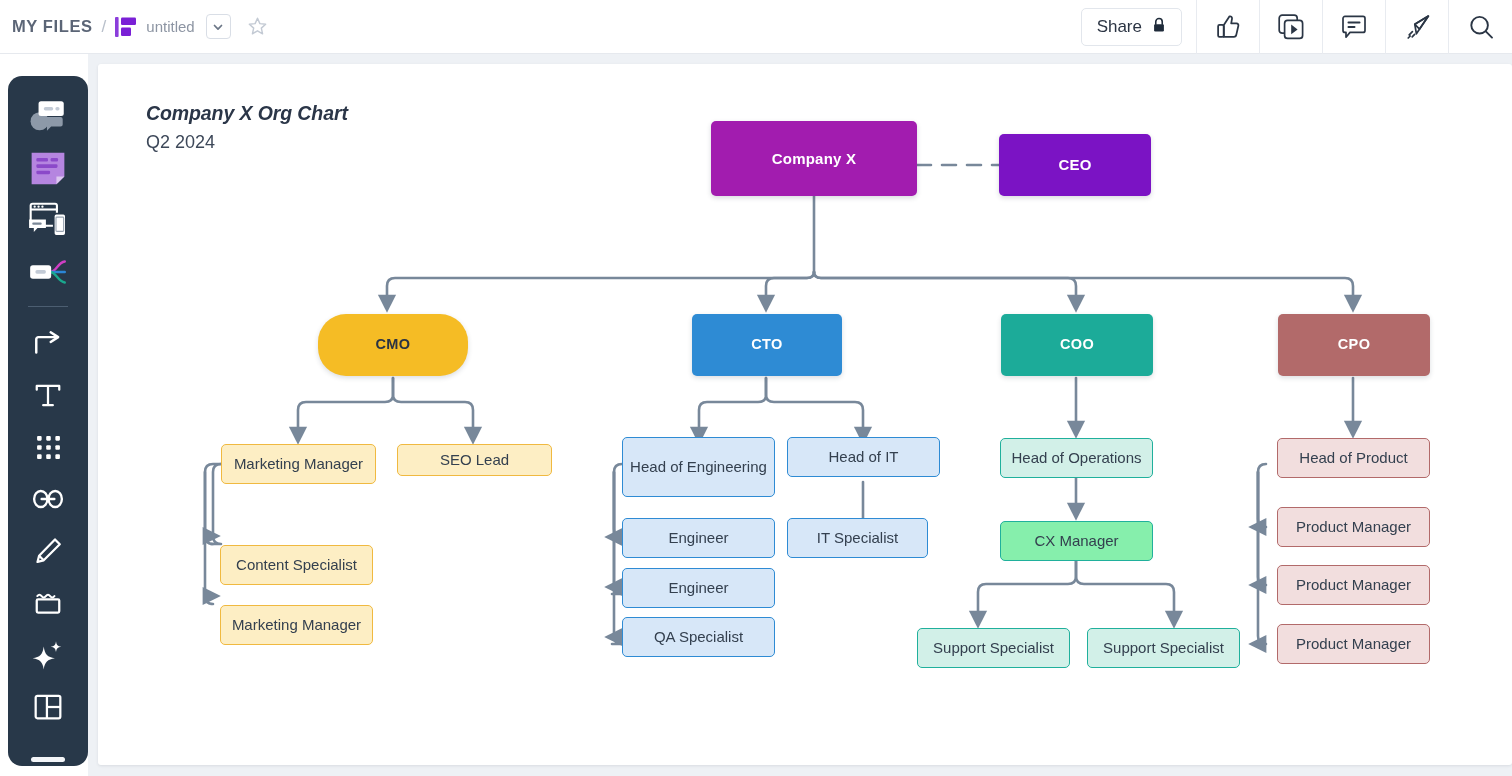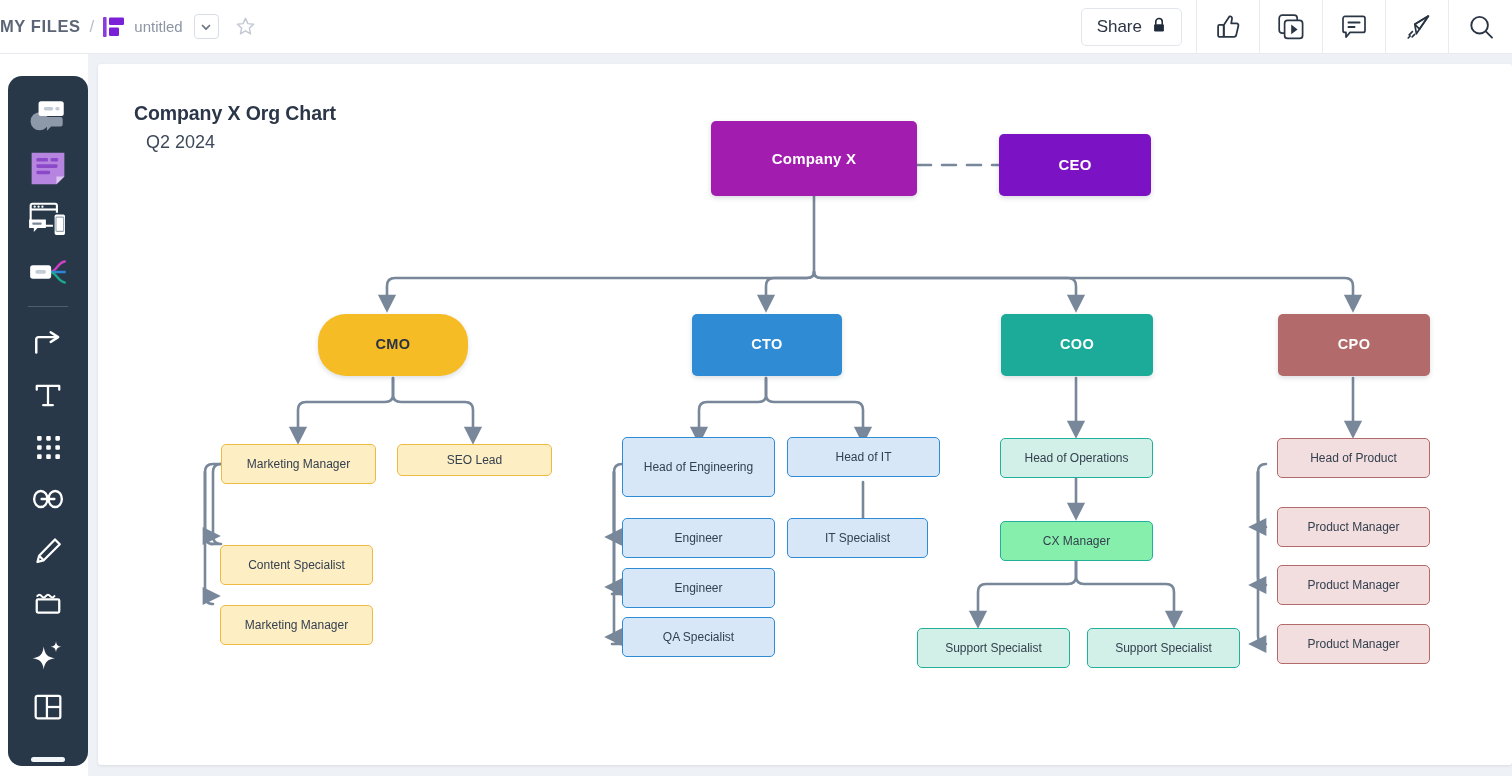--- a/index.html
+++ b/index.html
@@ -13,21 +13,21 @@
   
   .header {
     position: absolute; top: 0; left: 0;
     width: 1512px; height: 54px;
     background: #ffffff;
     border-bottom: 1px solid #e6e9ee;
     display: flex; align-items: center;
   }
   .breadcrumb {
     display: flex; align-items: center;
-    height: 54px; padding-left: 0; gap: 9px;
+    height: 54px; padding-left: 12px; gap: 9px;
   }
   .crumb-myfiles {
     font-size: 16.5px; font-weight: 700; letter-spacing: 0.6px;
     color: #5b6576; text-transform: uppercase;
   }
   .crumb-sep { font-size: 17px; color: #b9c0cb; font-weight: 400; }
   .doc-icon { width: 22px; height: 20px; display: block; }
   .crumb-title { font-size: 15px; color: #8d95a3; font-weight: 400; }
   .caret-box {
     width: 25px; height: 25px; border: 1px solid #d9dee6; border-radius: 4px;
@@ -86,23 +86,24 @@
   }
   .canvas {
     position: relative;
     width: 1414px; height: 701px;
     background: #ffffff;
     border-radius: 3px;
     box-shadow: 0 1px 3px rgba(30,40,60,0.10);
     overflow: hidden;
   }
   .chart-title {
-    position: absolute; left: 36px; top: 38px;
+    position: absolute; left: 48px; top: 38px;
     font-size: 19.5px; font-weight: 700; color: #2b3648;
     letter-spacing: -0.1px;
+    font-style: italic;
   }
   .chart-sub {
     position: absolute; left: 48px; top: 68px;
     font-size: 18px; font-weight: 400; color: #3d4859;
   }
 
   svg.edges { position: absolute; left: 0; top: 0; width: 1414px; height: 701px; pointer-events: none; }
 
   .node {
     position: absolute;
@@ -114,21 +115,21 @@
   }
   .node.lvl0 {
     font-size: 15px; font-weight: 700; letter-spacing: 0.2px;
     box-shadow: 0 2px 5px rgba(40,50,70,0.18);
   }
   .node.lvl1 {
     font-size: 14.5px; font-weight: 700; letter-spacing: 0.4px;
     box-shadow: 0 2px 5px rgba(40,50,70,0.16);
   }
   .node.leaf {
-    font-size: 12px; font-weight: 400; color: #34404f;
+    font-size: 15px; font-weight: 400; color: #34404f;
     border-width: 1.6px; border-style: solid;
   }
 </style>
 </head>
 <body>
 
 <div class="header">
 
   <div class="breadcrumb">
     <span class="crumb-myfiles">MY FILES</span>

